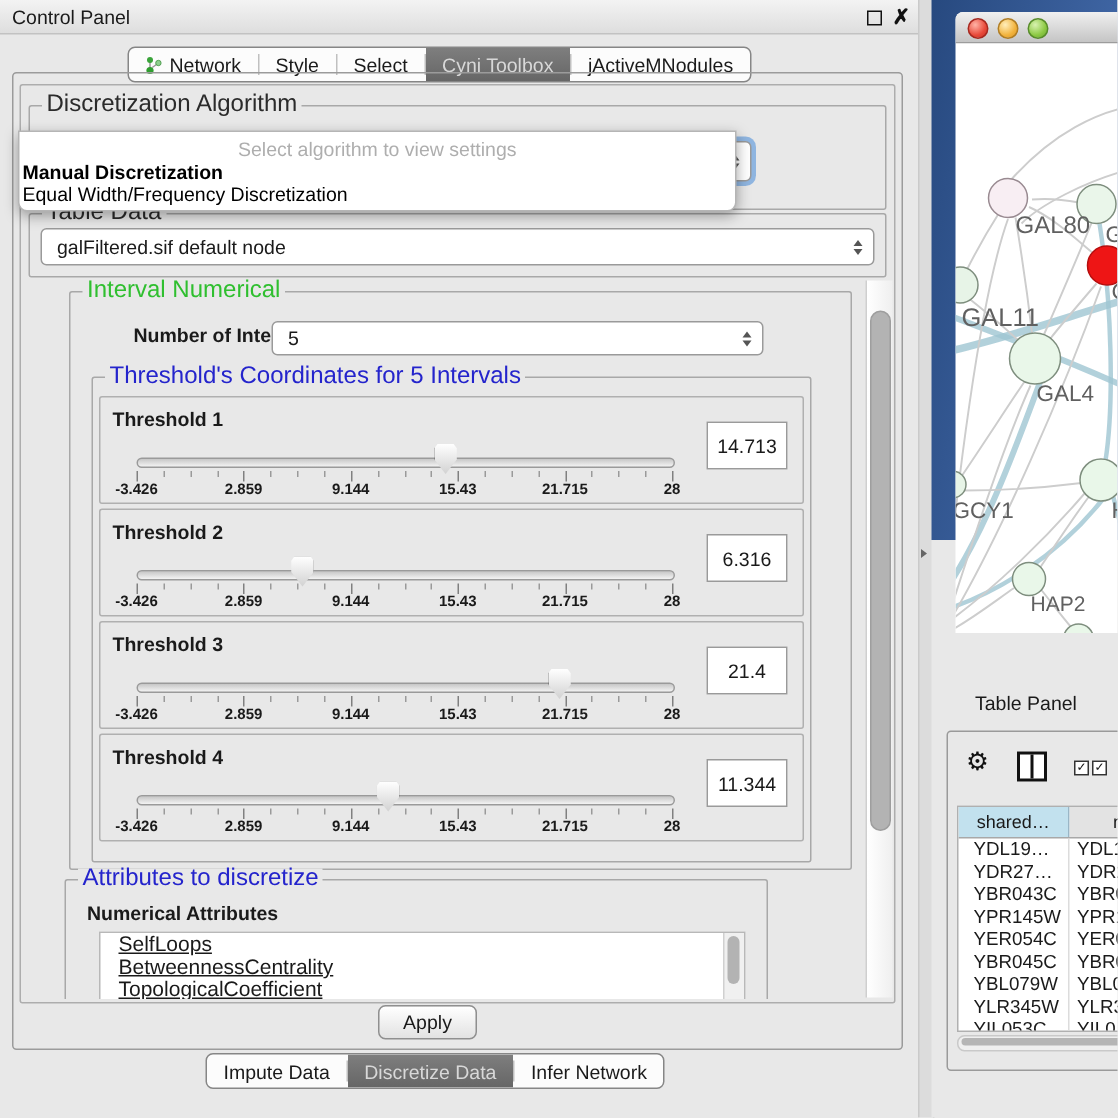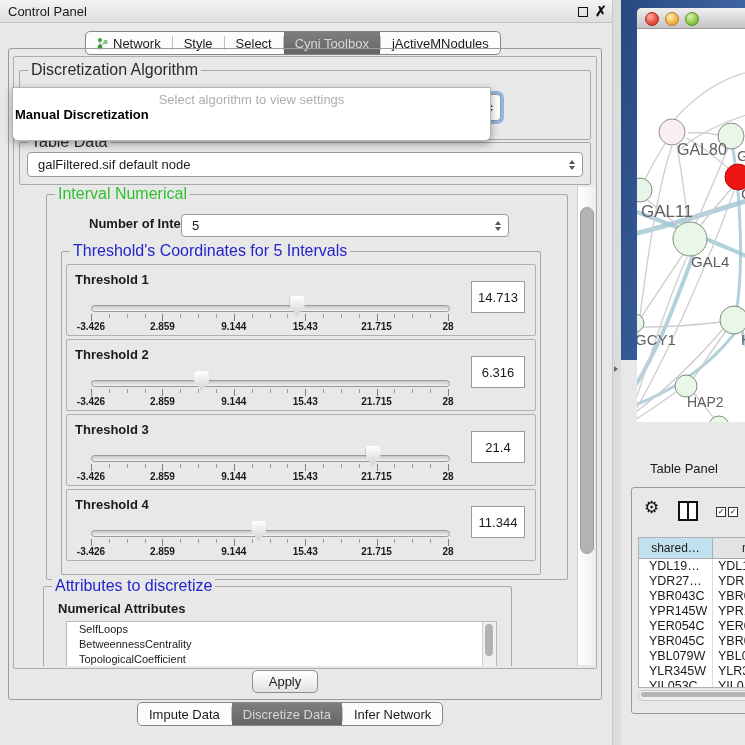--- a/index.html
+++ b/index.html
@@ -59,21 +59,21 @@
   .tick.major{height:7px;background:#808080;}
   .tick-labels{position:absolute;left:24px;top:56px;width:357px;height:12px;}
   .tick-label{position:absolute;transform:translateX(-50%);font-size:10px;font-weight:bold;color:#1a1a1a;white-space:nowrap;}
   .handle{position:absolute;top:31px;width:15px;height:20px;background:linear-gradient(#ffffff,#d2d2d2);
           clip-path:polygon(14% 0,86% 0,100% 14%,100% 52%,50% 100%,0 52%,0 14%);
           filter:drop-shadow(0 0 1px rgba(0,0,0,.65));}
   .value-box{position:absolute;left:404px;top:16px;width:52px;height:30px;background:#fff;border:1px solid #9a9a9a;
              font-size:13px;display:flex;align-items:center;justify-content:center;}
   
   .attr-list{position:absolute;left:22px;top:34px;width:429px;height:70px;background:#fff;border:1px solid #b8b8b8;}
-  .attr-item{padding-left:12px;font-size:11px;line-height:15px;white-space:nowrap;}
+  .attr-item{padding-left:12px;font-size:14px;line-height:15px;white-space:nowrap;text-decoration:underline;}
   .attr-scroll{position:absolute;right:0;top:0;width:13px;height:100%;background:#f0f0f0;border-left:1px solid #d0d0d0;}
   .attr-scroll .thumb{position:absolute;left:2px;top:2px;width:8px;height:32px;background:#b3b3b3;border-radius:4px;}
   .apply-btn{position:absolute;left:252px;top:670px;width:64px;height:21px;border:1px solid #8f8f8f;border-radius:5px;
              background:linear-gradient(#ffffff,#e2e2e2);font-size:13px;display:flex;align-items:center;justify-content:center;}
   
   .divider{position:absolute;left:612px;top:0;width:9px;height:745px;background:#dcdcdc;
            border-left:1px solid #cacaca;border-right:1px solid #aeaeae;}
   .resize-grip{position:absolute;left:1px;top:366px;width:0;height:0;
                border-top:3px solid transparent;border-bottom:3px solid transparent;border-left:4px solid #666;}
   
@@ -157,20 +157,21 @@
   <div class="combo focus-combo" style="left:27px;top:94px;width:462px;height:25px;">
     <span class="stepper">
         <i class="up"></i>
         <i class="dn"></i>
       </span>
   </div>
 
   <div class="popup">
     <div class="popup-hint">Select algorithm to view settings</div>
     <div class="popup-opt1">Manual Discretization</div>
+    <div class="popup-opt2">Equal Width/Frequency Discretization</div>
   </div>
 
   <div class="group" style="left:19px;top:142px;width:570px;height:41px;">
     <span class="group-title t-black">Table Data</span>
     <div class="combo" style="left:7px;top:9px;width:544px;height:23px;">
       <span>galFiltered.sif default node</span>
       <span class="stepper">
           <i class="up"></i>
           <i class="dn"></i>
         </span>

